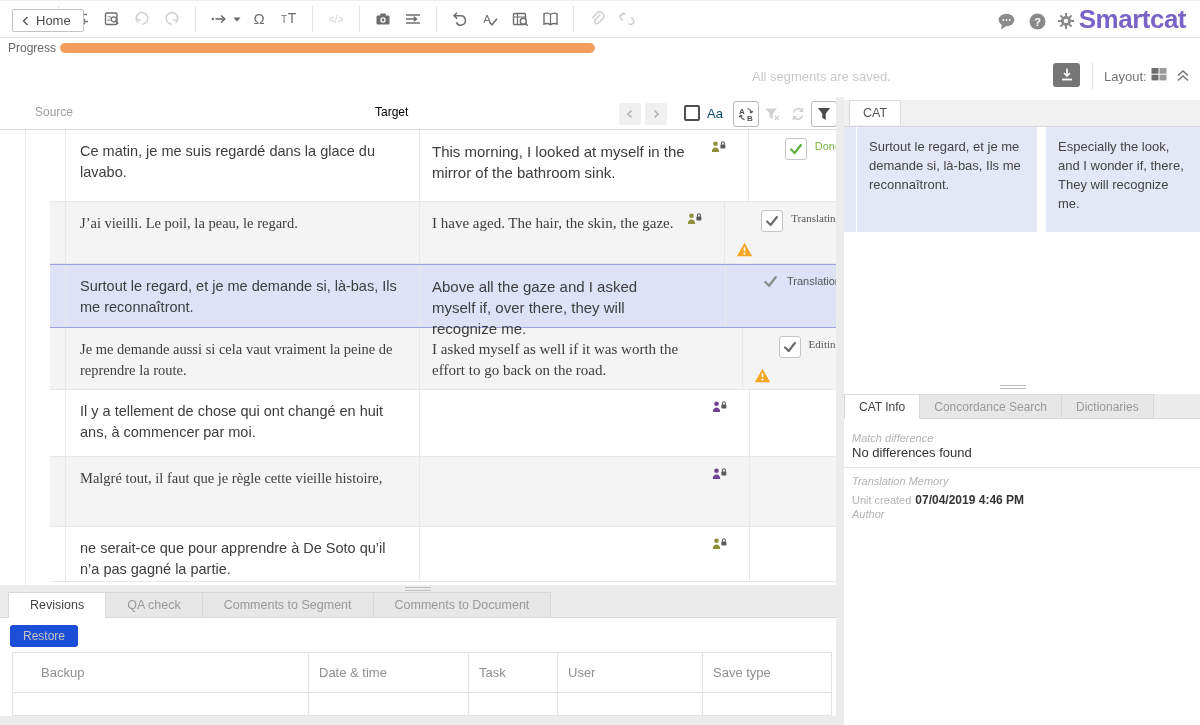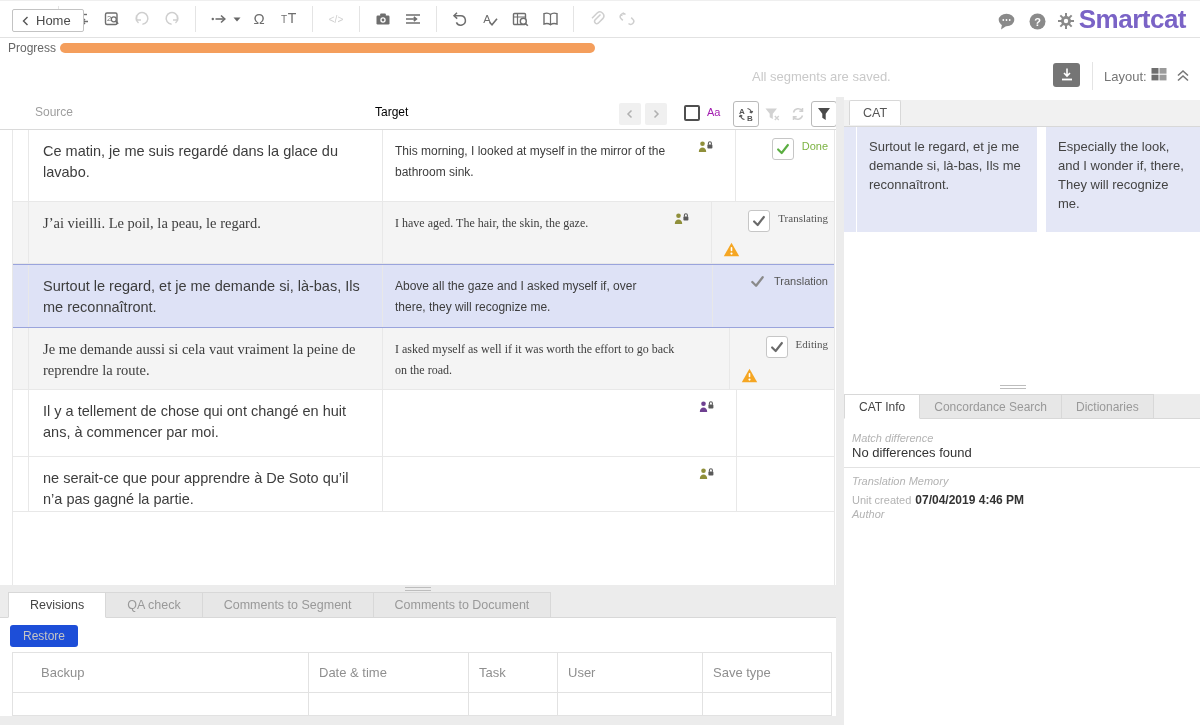--- a/index.html
+++ b/index.html
@@ -34,34 +34,34 @@
   #layout-grid-btn { left:1150px; top:66px; cursor:pointer; }
   #collapse-btn { left:1175px; top:66px; cursor:pointer; }
   
   #grid-header { left:0; top:97px; width:836px; height:33px; background:#fff; border-bottom:1px solid #dadada; }
   #src-header { left:35px; top:105px; font-size:12px; color:#9e9e9e; }
   #tgt-header { left:375px; top:105px; font-size:12px; color:#000000; }
   .nav-btn { top:103px; width:22px; height:22px; background:#f0f0f0; border-radius:2px;
     display:flex; align-items:center; justify-content:center; cursor:pointer; }
   #case-checkbox { left:684px; top:105px; width:16px; height:16px; border:2px solid #4f4f4f;
     border-radius:2px; background:#fff; cursor:pointer; }
-  #case-label { left:707px; top:106px; font-size:11px; color:#a21caf; }
+  #case-label { left:707px; top:106px; font-size:13px; color:#0c4a6e; }
   .hdr-icon-btn { top:101px; width:26px; height:26px; display:flex; align-items:center;
     justify-content:center; border-radius:3px; cursor:pointer; }
   .boxed { border:1px solid #b9b9b9; }
   
-  #segments { left:12px; top:130px; width:823px; height:455px; overflow:hidden;
-    border-left:1px solid #e8e8e8; border-right:1px solid #e8e8e8; }
+  #segments { left:25px; top:130px; width:823px; height:455px; overflow:hidden;
+    border-left:1px solid #e8e8e8; border-right:1px solid #e8e8e8;padding-left:24px; }
   .seg-row { display:flex; width:100%; border-bottom:1px solid #e8e8e8; background:#fff; }
   .seg-row.alt { background:#f4f4f4;font-family:Liberation Serif, serif; }
   .seg-row.selected { background:#dee2f6; border-top:1px solid #9aa4dc; border-bottom:1px solid #9aa4dc; }
   .seg-gutter { flex:0 0 16px; border-right:1px solid #e8e8e8; }
   .seg-src { flex:0 0 354px; padding:11px 14px; font-size:14.5px; line-height:21px; color:#3d3d3d;
     border-right:1px solid #e8e8e8; }
-  .seg-tgt { flex:1 1 auto; padding:11px 12px; font-size:12px; line-height:21px; color:#3d3d3d; }
+  .seg-tgt { flex:1 1 auto; padding:11px 12px; font-size:15px; line-height:21px; color:#3d3d3d; }
   .seg-icons { flex:0 0 37px; padding-top:10px; }
   .seg-status { flex:0 0 98px; border-left:1px solid #e8e8e8; padding:8px 6px 0 8px; }
   .status-line { display:flex; align-items:flex-start; gap:8px;margin-left:28px; }
   .check-box { width:22px; height:22px; background:#fff; border:1px solid #c6c6c6; border-radius:3px;
     display:flex; align-items:center; justify-content:center; cursor:pointer; }
   .status-label { font-size:11px; color:#555; padding-top:2px; }
   .status-label.done { color:#7cb342; }
   .warn-slot { margin:10px 0 0 3px; }
   
   #grid-bottom-strip { left:0; top:585px; width:836px; height:7px; background:#ececec; }
@@ -446,20 +446,32 @@
         <div class="seg-src">Il y a tellement de chose qui ont changé en huit ans, à commencer par moi.</div>
         <div class="seg-tgt"></div>
         <div class="seg-icons"><span><svg width="15" height="13" viewBox="0 0 15 13">
               <circle cx="4.5" cy="3.8" r="2.3" fill="#6f4191"></circle>
               <path d="M0.8 12 C0.8 9.2 2.4 7.6 4.5 7.6 C6.6 7.6 8.2 9.2 8.2 12 Z" fill="#6f4191"></path>
               <path d="M10.4 4.8 v-1.5 a1.5 1.5 0 0 1 3 0 V4.8" fill="none" stroke="#5a5a5a" stroke-width="1.1"></path>
               <rect x="9.4" y="4.6" width="5" height="4" rx="0.8" fill="#5a5a5a"></rect>
             </svg></span></div>
         <div class="seg-status"></div>
       </div>
+      <div class="seg-row alt" style="height: 70px;">
+        <div class="seg-gutter"></div>
+        <div class="seg-src">Malgré tout, il faut que je règle cette vieille histoire,</div>
+        <div class="seg-tgt"></div>
+        <div class="seg-icons"><span><svg width="15" height="13" viewBox="0 0 15 13">
+              <circle cx="4.5" cy="3.8" r="2.3" fill="#6f4191"></circle>
+              <path d="M0.8 12 C0.8 9.2 2.4 7.6 4.5 7.6 C6.6 7.6 8.2 9.2 8.2 12 Z" fill="#6f4191"></path>
+              <path d="M10.4 4.8 v-1.5 a1.5 1.5 0 0 1 3 0 V4.8" fill="none" stroke="#5a5a5a" stroke-width="1.1"></path>
+              <rect x="9.4" y="4.6" width="5" height="4" rx="0.8" fill="#5a5a5a"></rect>
+            </svg></span></div>
+        <div class="seg-status"></div>
+      </div>
       <div class="seg-row" style="height: 55px;">
         <div class="seg-gutter"></div>
         <div class="seg-src">ne serait-ce que pour apprendre à De Soto qu’il n’a pas gagné la partie.</div>
         <div class="seg-tgt"></div>
         <div class="seg-icons"><span><svg width="15" height="13" viewBox="0 0 15 13">
               <circle cx="4.5" cy="3.8" r="2.3" fill="#8f8f3a"></circle>
               <path d="M0.8 12 C0.8 9.2 2.4 7.6 4.5 7.6 C6.6 7.6 8.2 9.2 8.2 12 Z" fill="#8f8f3a"></path>
               <path d="M10.4 4.8 v-1.5 a1.5 1.5 0 0 1 3 0 V4.8" fill="none" stroke="#5a5a5a" stroke-width="1.1"></path>
               <rect x="9.4" y="4.6" width="5" height="4" rx="0.8" fill="#5a5a5a"></rect>
             </svg></span></div>

